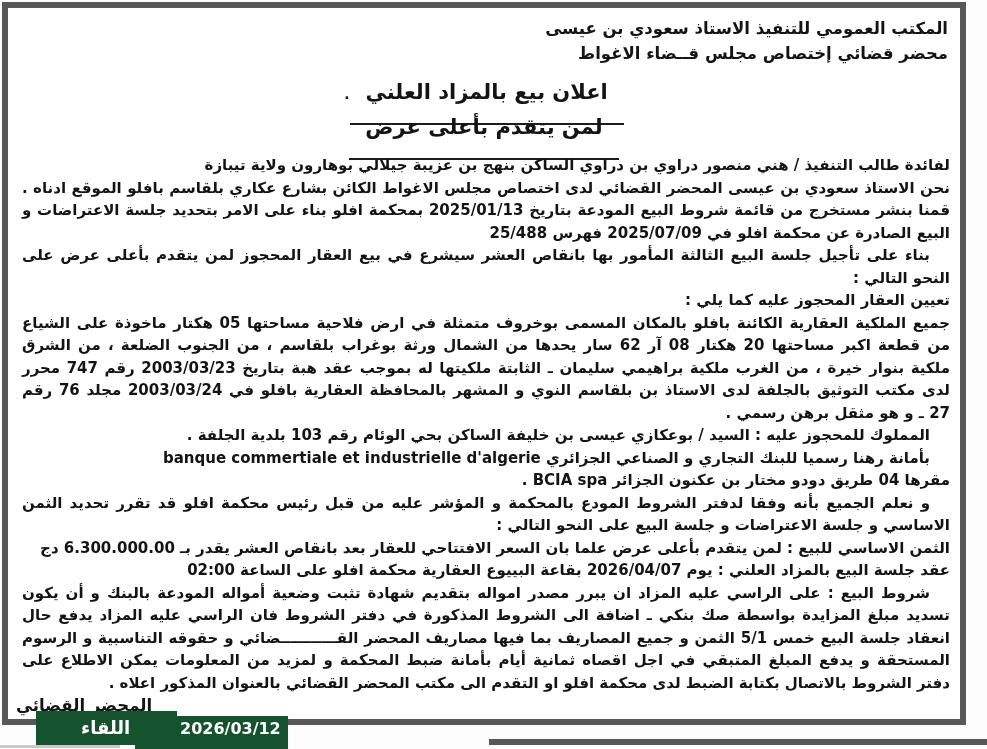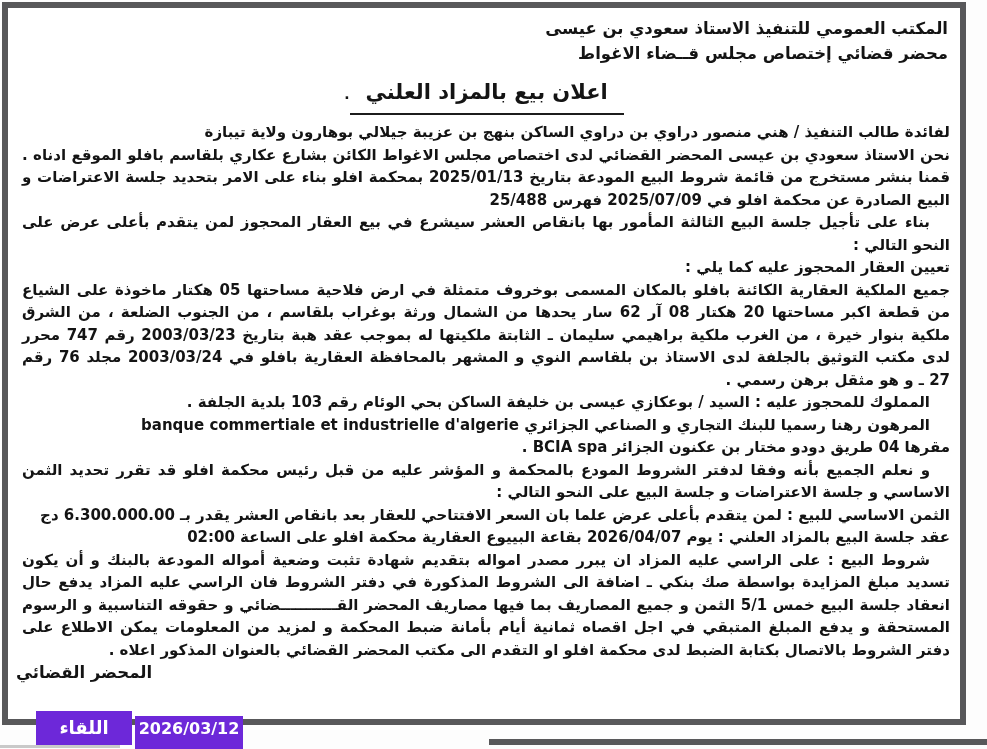--- a/index.html
+++ b/index.html
@@ -29,21 +29,21 @@
   .ad-title{
     direction:rtl;
     text-align:center;
     margin-top:10px;
     font-weight:bold;
     font-size:21px;
     line-height:33px;
   }
   .ad-title .u{
     border-bottom:2px solid #1c1c1c;
-    padding:0 16px 9px 16px;
+    padding:0 16px 19px 16px;
   }
   .ad-title .t-dot{font-size:14px;}
   .ad-body{
     direction:rtl;
     padding:10px 10px 0 14px;
     font-weight:bold;
     font-size:15px;
     line-height:22.5px;
   }
   .ad-body p{margin:0;}
@@ -53,25 +53,26 @@
   .ind{text-indent:20px;}
   .signature{
     direction:rtl;
     text-align:left;
     padding:2px 0 0 8px;
     font-weight:bold;
     font-size:16.5px;
   }
   .badge{
     position:absolute;
-    background:#6d28d9;
+    background:#14532d;
     color:#ffffff;
     font-weight:bold;
-    text-align:center;
+    text-align:left;
     font-family:"DejaVu Sans",sans-serif;
+    padding-left:45px;
   }
   .badge-paper{
     left:36px;top:711px;width:96px;height:34px;
     font-size:18px;line-height:34px;
   }
   .badge-date{
     left:135px;top:716px;width:108px;height:39px;
     font-size:16px;line-height:25px;
   }
   .next-ad-border{
@@ -92,30 +93,31 @@
 
   <div class="ad-box">
 
     <div class="office-header">
       <div>المكتب العمومي للتنفيذ الاستاذ سعودي بن عيسى</div>
       <div>محضر قضائي إختصاص مجلس قــضاء  الاغواط</div>
     </div>
 
     <div class="ad-title">
       <div><span class="u">اعلان بيع بالمزاد العلني</span><span class="t-dot">.</span></div>
+      <div><span class="u">لمن يتقدم بأعلى عرض</span></div>
     </div>
 
     <div class="ad-body">
       <p class="r">لفائدة طالب التنفيذ / هني منصور دراوي بن دراوي  الساكن بنهج بن عزيبة جيلالي بوهارون ولاية تيبازة</p>
       <p class="j">نحن الاستاذ سعودي بن عيسى المحضر القضائي لدى اختصاص مجلس الاغواط الكائن بشارع عكاري بلقاسم بافلو الموقع ادناه . قمنا بنشر مستخرج من قائمة شروط البيع المودعة  بتاريخ 2025/01/13 بمحكمة  افلو  بناء على الامر بتحديد جلسة الاعتراضات و البيع الصادرة عن محكمة افلو في 2025/07/09 فهرس 25/488</p>
       <p class="j ind">بناء على تأجيل جلسة البيع الثالثة المأمور بها بانقاص العشر سيشرع في بيع العقار المحجوز لمن يتقدم بأعلى عرض على النحو التالي :</p>
       <p class="r">تعيين العقار المحجوز عليه كما يلي :</p>
       <p class="j">جميع الملكية العقارية الكائنة بافلو بالمكان المسمى بوخروف متمثلة في ارض فلاحية مساحتها 05 هكتار ماخوذة على الشياع من قطعة اكبر مساحتها 20 هكتار 08 آر 62 سار يحدها من الشمال ورثة بوغراب بلقاسم ، من الجنوب الضلعة ، من الشرق ملكية بنوار خيرة ، من الغرب ملكية براهيمي سليمان ـ الثابتة ملكيتها له بموجب عقد هبة  بتاريخ 2003/03/23 رقم 747 محرر لدى مكتب التوثيق بالجلفة لدى الاستاذ بن بلقاسم النوي و المشهر بالمحافظة العقارية بافلو في 2003/03/24 مجلد 76 رقم 27 ـ و هو مثقل برهن رسمي .</p>
       <p class="r ind">المملوك للمحجوز عليه  : السيد / بوعكازي عيسى بن خليفة  الساكن بحي الوئام رقم 103 بلدية الجلفة  .</p>
-      <p class="r ind">المرهون رهنا رسميا للبنك التجاري و الصناعي الجزائري banque commertiale et industrielle d'algerie</p>
+      <p class="r ind">بأمانة رهنا رسميا للبنك التجاري و الصناعي الجزائري banque commertiale et industrielle d'algerie</p>
       <p class="c">مقرها 04 طريق دودو مختار بن عكنون الجزائر BCIA  spa .</p>
       <p class="j ind">و نعلم الجميع  بأنه وفقا لدفتر الشروط المودع بالمحكمة و المؤشر عليه من قبل رئيس محكمة افلو  قد تقرر تحديد الثمن الاساسي  و جلسة الاعتراضات و جلسة البيع  على النحو التالي :</p>
       <p class="r">الثمن الاساسي للبيع : لمن يتقدم بأعلى عرض علما بان السعر الافتتاحي  للعقار بعد  بانقاص العشر يقدر بـ 6.300.000.00 دج</p>
       <p class="r">عقد جلسة البيع بالمزاد العلني  : يوم 2026/04/07 بقاعة البييوع العقارية  محكمة افلو  على الساعة  02:00</p>
       <p class="j ind">شروط البيع  : على الراسي عليه المزاد ان يبرر مصدر امواله بتقديم  شهادة تثبت وضعية أمواله المودعة بالبنك و أن يكون تسديد مبلغ المزايدة بواسطة صك بنكي ـ اضافة الى الشروط المذكورة في دفتر الشروط فان الراسي عليه المزاد يدفع حال انعقاد جلسة البيع خمس 5/1 الثمن و جميع المصاريف بما فيها مصاريف المحضر القـــــــــــضائي و حقوقه التناسبية و الرسوم المستحقة و يدفع المبلغ المتبقي في اجل اقصاه ثمانية أيام بأمانة ضبط المحكمة و لمزيد من المعلومات يمكن الاطلاع على دفتر الشروط بالاتصال بكتابة الضبط لدى محكمة افلو او التقدم الى مكتب المحضر القضائي بالعنوان المذكور اعلاه .</p>
     </div>
 
     <div class="signature">المحضر القضائي</div>
 
   </div>

